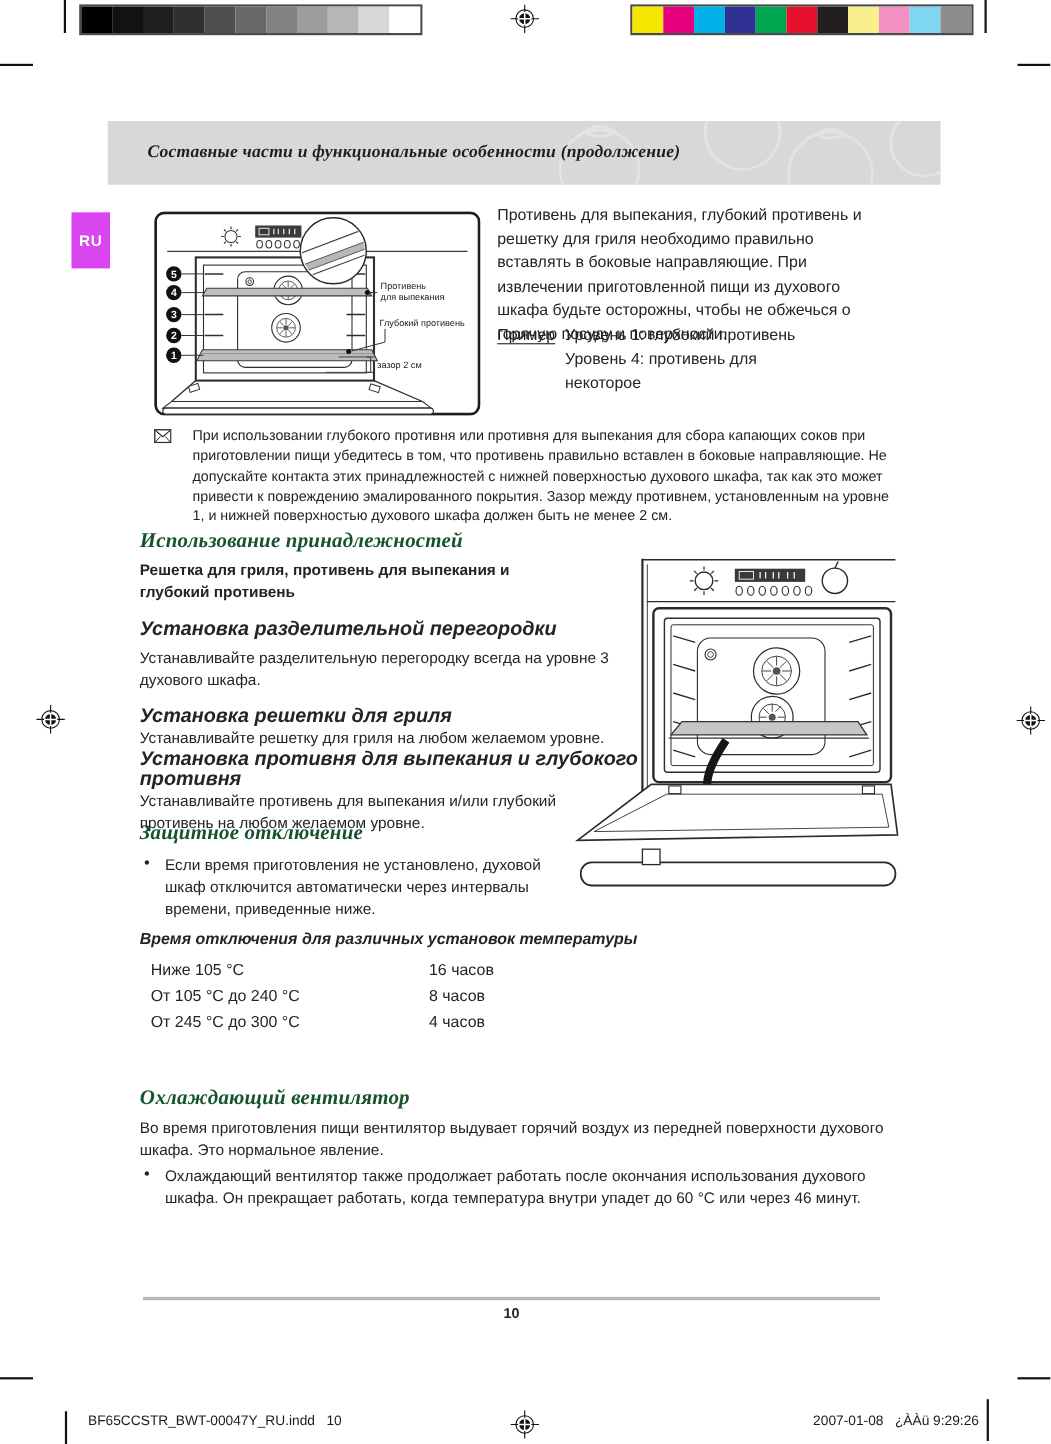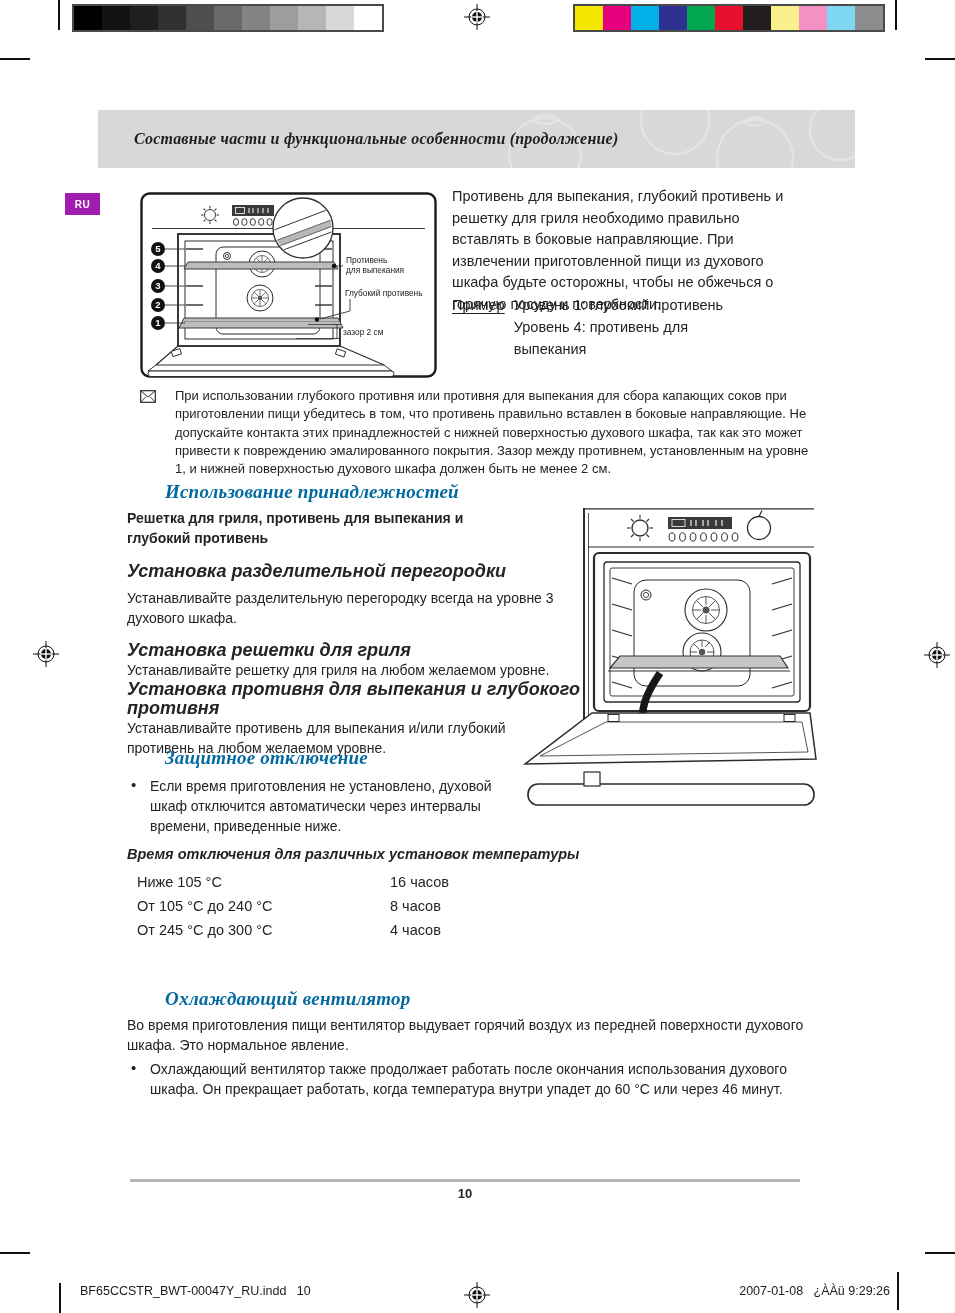--- a/index.html
+++ b/index.html
@@ -19,33 +19,33 @@
     background:#d8d8d8;display:flex;align-items:center;overflow:hidden;
   }
   .titlebar .deco{position:absolute;right:0;top:0;height:58px;width:430px}
   .title-text{
     position:relative;margin-left:36px;
     font-family:"Liberation Serif",serif;font-style:italic;font-weight:bold;
     font-size:16px;color:#1e1e1e;letter-spacing:.2px;white-space:nowrap;
   }
   
   .ru-tab{
-    position:absolute;left:65px;top:193px;width:35px;height:22px;background:#a21caf;
-    color:#fff;font-weight:bold;font-size:10px;display:flex;align-items:center;justify-content:center;
+    position:absolute;left:65px;top:193px;width:35px;height:51px;background:#d946ef;
+    color:#fff;font-weight:bold;font-size:14px;display:flex;align-items:center;justify-content:center;
     letter-spacing:.5px;
   }
   
   .body-txt{font-size:14px;line-height:20px}
   .intro-par{position:absolute;left:452px;top:186px;width:352px;font-size:14.5px;line-height:21.6px}
   .example{position:absolute;left:452px;top:294px;display:flex;gap:9px;font-size:14.5px;line-height:22px}
   .example .ex-label{text-decoration:underline;text-underline-offset:3px;white-space:nowrap}
   .note-txt{position:absolute;left:175px;top:387px;width:638px;font-size:13px;line-height:18.3px}
   .serif-h{
     font-family:"Liberation Serif",serif;font-style:italic;font-weight:bold;
-    font-size:19px;color:#0369a1;letter-spacing:.2px;margin-left:38px;
+    font-size:19px;color:#14532d;letter-spacing:.2px;
   }
   .bold-sub{font-size:14px;font-weight:bold;line-height:19.5px}
   .it-title{font-size:18px;font-weight:bold;font-style:italic;line-height:19px}
   .bullet{position:relative;padding-left:23px}
   .bullet::before{content:"\2022";position:absolute;left:4px;top:-1px;font-size:15px}
   .t-row{display:flex;font-size:14.5px;line-height:24px;padding-left:10px}
   .t-row .t-range{width:253px}
   
   .pagenum-rule{position:absolute;left:130px;top:1179px;width:670px;height:3px;background:#b5b5b5}
   .pagenum{position:absolute;left:130px;top:1186px;width:670px;text-align:center;font-size:13px;font-weight:bold}
@@ -286,21 +286,21 @@
     <text x="203" y="142.5">зазор 2 см</text>
   </g>
 </svg>
 
 <div class="intro-par">Противень для выпекания, глубокий противень и решетку для гриля необходимо правильно вставлять в боковые направляющие. При извлечении приготовленной пищи из духового шкафа будьте осторожны, чтобы не обжечься о горячую посуду и поверхности.</div>
 <div class="example">
   <span class="ex-label">Пример</span>
   <span>
     <div>Уровень 1: глубокий противень</div>
     <div>Уровень 4: противень для</div>
-    <div>выпекания</div>
+    <div>некоторое</div>
   </span>
 </div>
 
 <svg class="abs" style="left:140px;top:390px" width="16" height="13" viewBox="0 0 16 13">
   <rect x="0.7" y="0.7" width="14.6" height="11.6" fill="#fff" stroke="#2b2b2b" stroke-width="1.2"></rect>
   <polyline points="1,1 8,7 15,1" fill="none" stroke="#2b2b2b" stroke-width="1"></polyline>
   <line x1="1" y1="12" x2="5.8" y2="6.8" stroke="#2b2b2b" stroke-width="0.9"></line>
   <line x1="15" y1="12" x2="10.2" y2="6.8" stroke="#2b2b2b" stroke-width="0.9"></line>
 </svg>
 <div class="note-txt">При использовании глубокого противня или противня для выпекания для сбора капающих соков при приготовлении пищи убедитесь в том, что противень правильно вставлен в боковые направляющие. Не допускайте контакта этих принадлежностей с нижней поверхностью духового шкафа, так как это может привести к повреждению эмалированного покрытия. Зазор между противнем, установленным на уровне 1, и нижней поверхностью духового шкафа должен быть не менее 2 см.</div>

